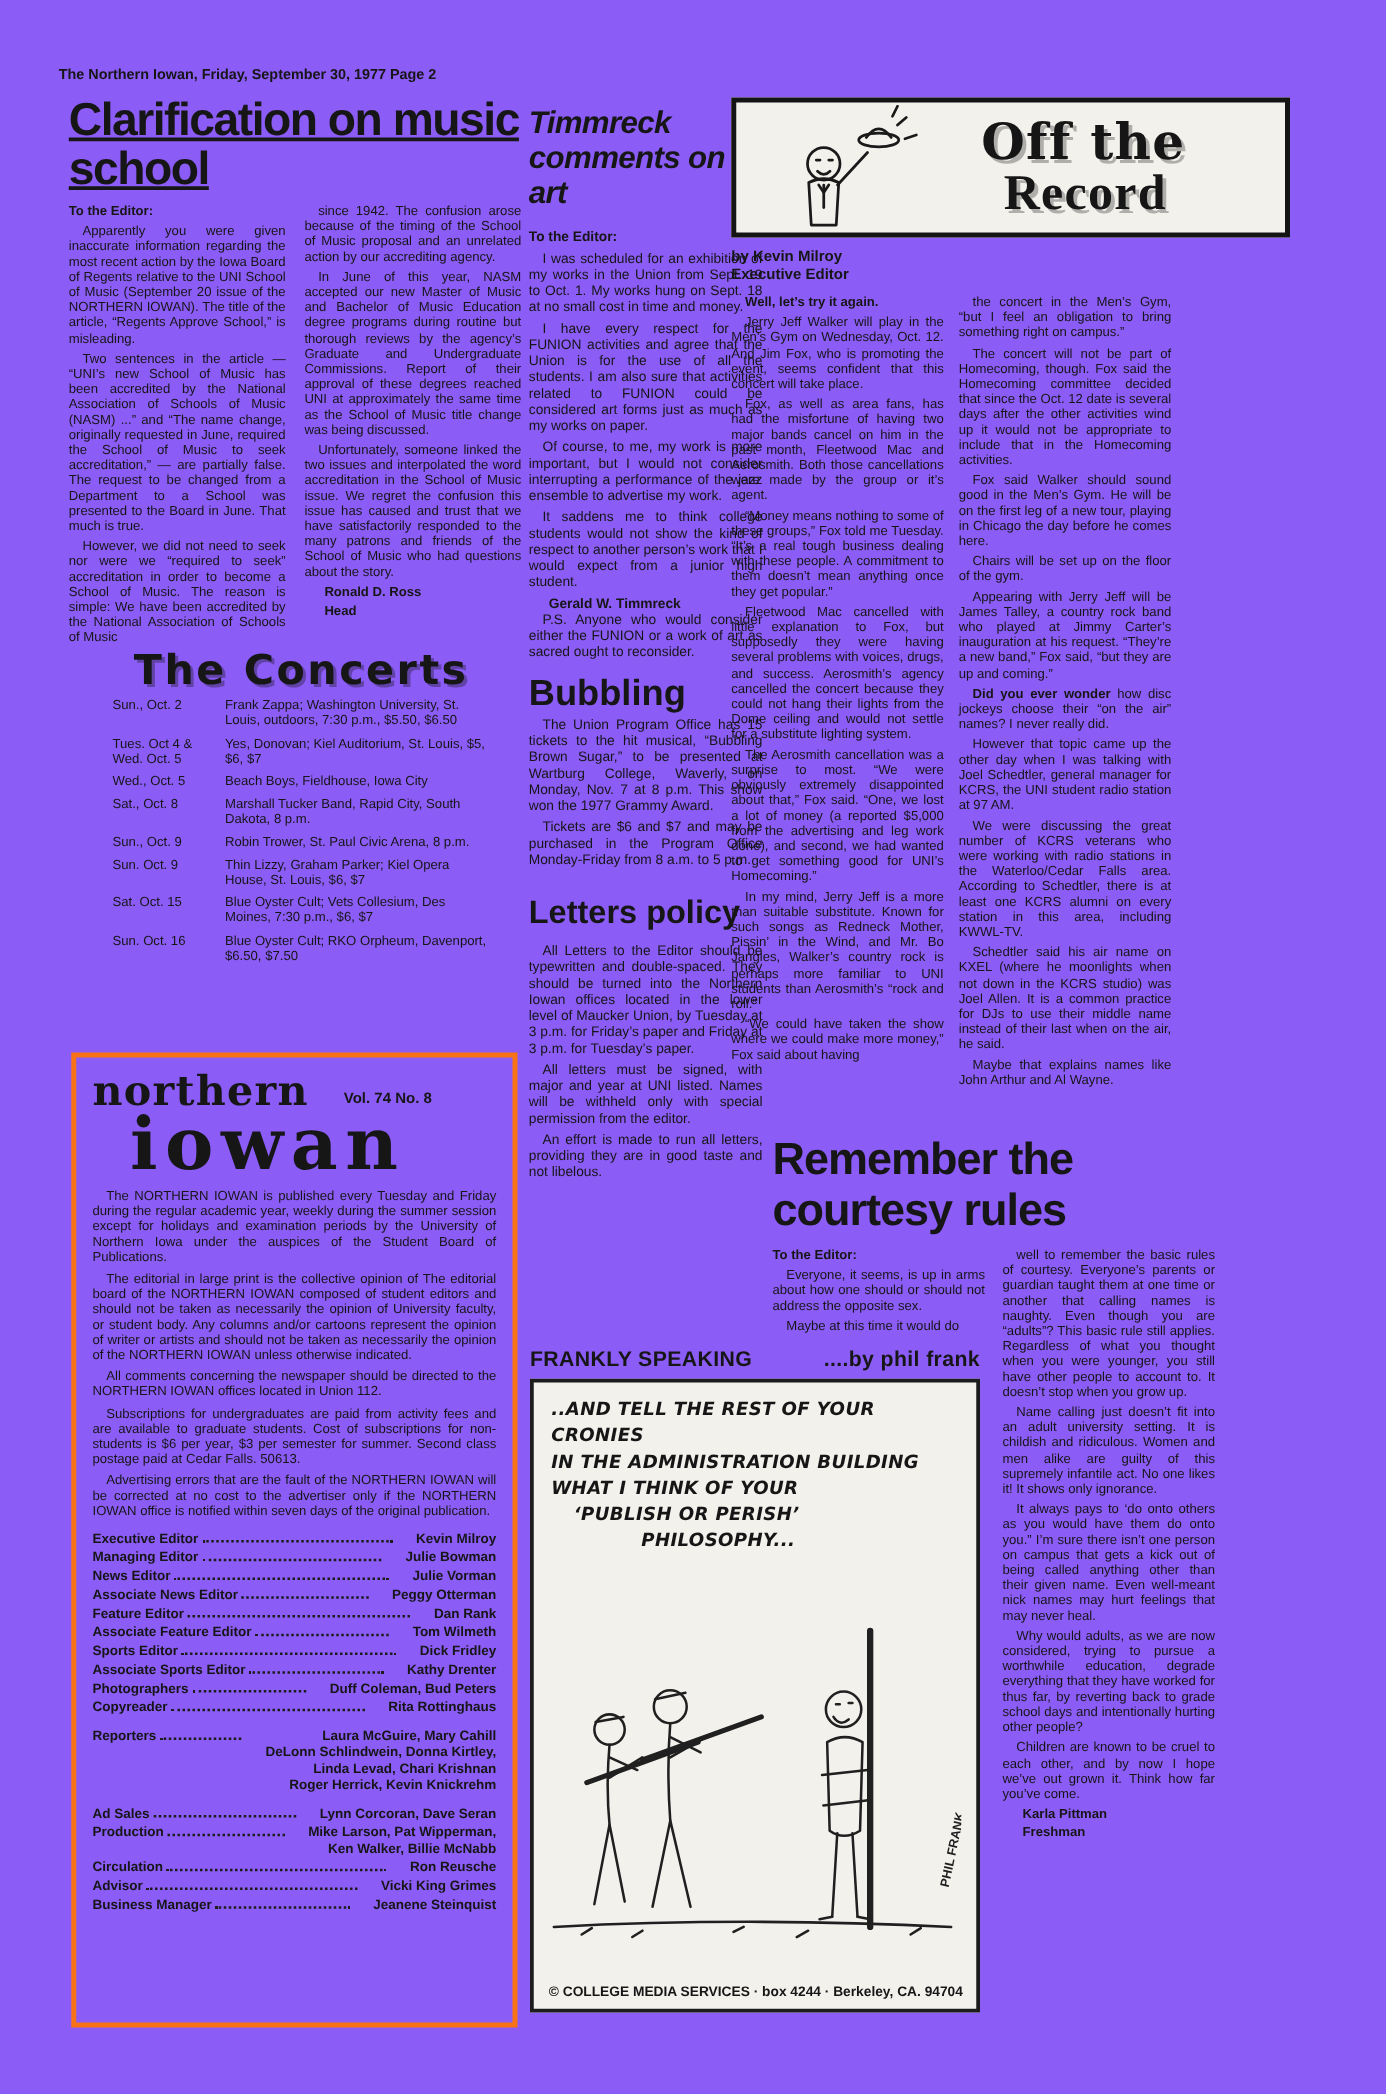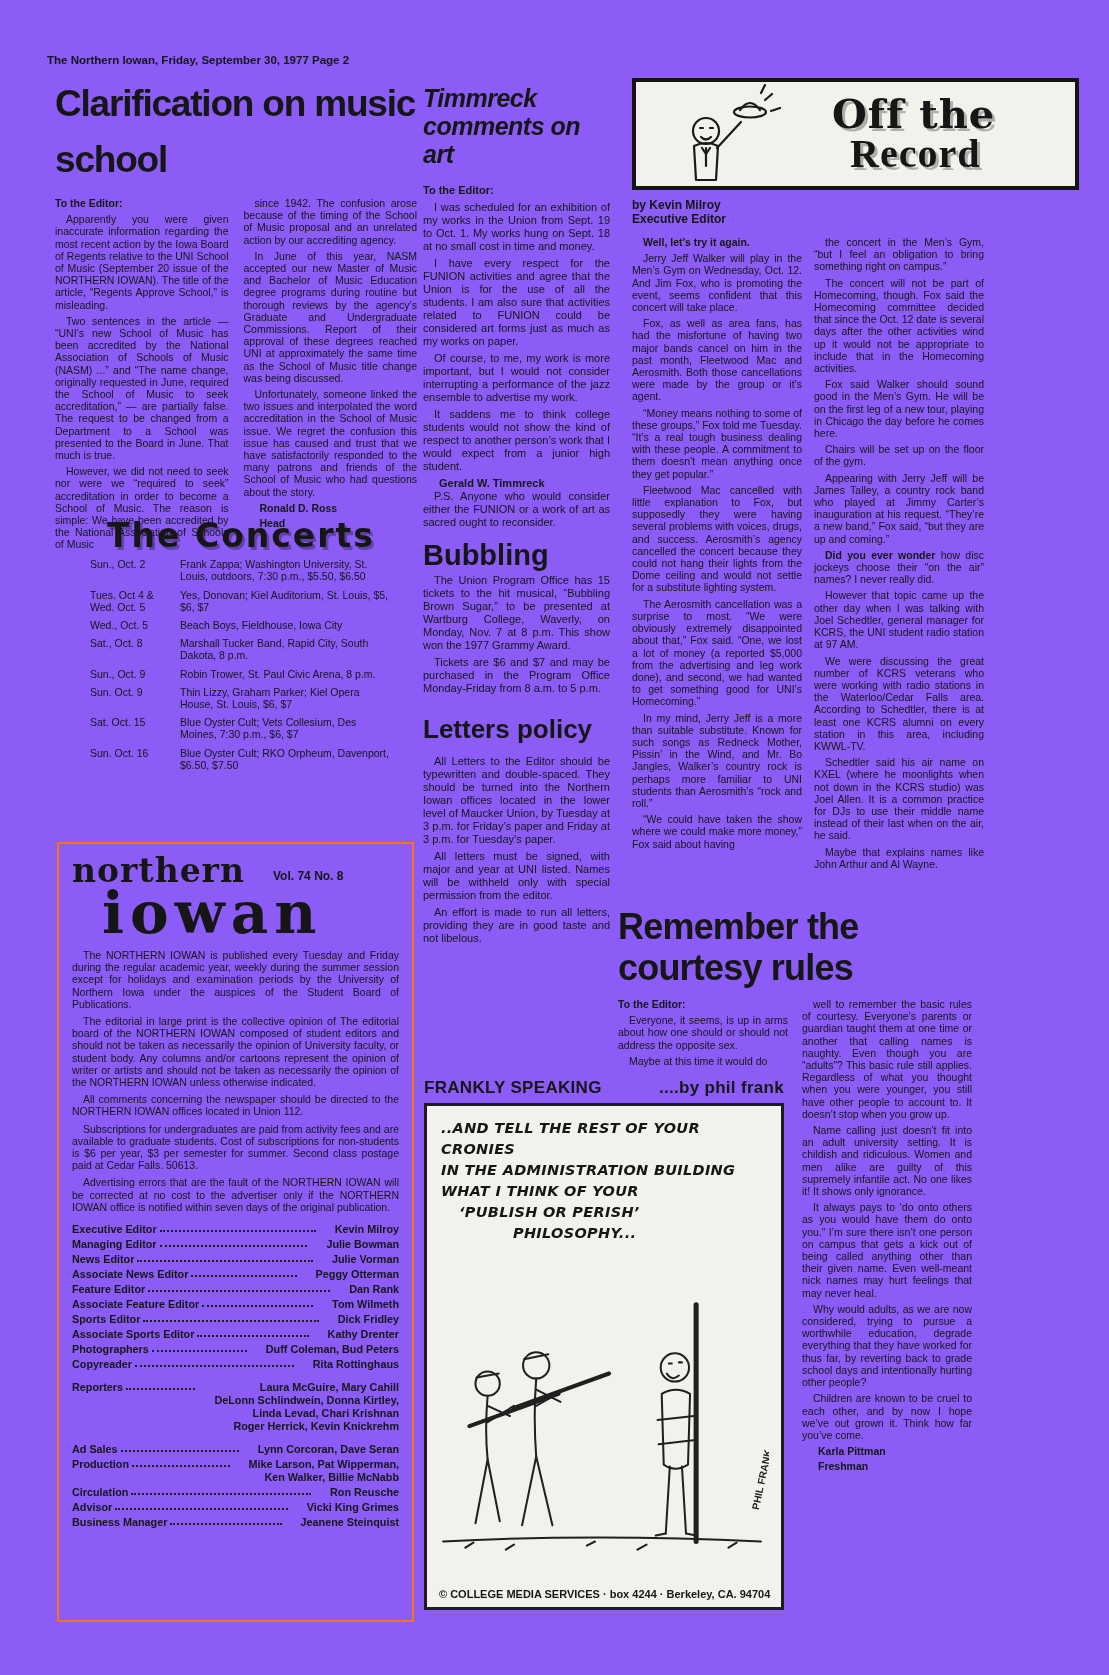--- a/index.html
+++ b/index.html
@@ -17,35 +17,35 @@
 
   .para { margin:0 0 4px; text-indent:11px; }
   .lead { font-weight:bold; }
   .salutation { font-weight:bold; margin-bottom:4px; }
   .sig { font-weight:bold; margin:3px 0 0 16px; }
 
   .page-header { position:absolute; left:47px; top:54px; font-size:11.5px; font-weight:600; }
 
   
   .clarification { position:absolute; left:55px; top:76px; width:362px; }
-  .clarification h1 { font-size:37px; line-height:56px; font-weight:bold; letter-spacing:-1.2px; margin-bottom:9px; }
+  .clarification h1 { font-size:37px; line-height:39px; font-weight:bold; letter-spacing:-1.2px; margin-bottom:9px;text-decoration:underline; }
   .clarification .cols { gap:15px; }
 
   
   .concerts { position:absolute; left:90px; top:530px; width:302px; font-size:10.5px; line-height:12.2px; }
   .concerts-title { font-family:"DejaVu Sans", sans-serif; font-weight:bold; font-size:33px;
                     text-align:center; letter-spacing:2px; margin-bottom:16px;
                     text-shadow:2.5px 2.5px 0 rgba(20,20,20,0.35); }
   .concert-row { display:flex; gap:10px; margin-bottom:6px; }
   .concert-date { width:80px; flex:none; white-space:pre-line; }
   .concert-desc { flex:1; }
 
   
   .masthead { position:absolute; left:57px; top:842px; width:357px; height:780px;
-              border:2px solid #f97316; padding:10px 13px; }
+              border:4px solid #f97316; padding:10px 13px; }
   .mast-name-row { display:flex; align-items:flex-end; gap:28px; }
   .mast-northern { font-family:"DejaVu Serif", serif; font-weight:bold; font-size:33px; line-height:33px; letter-spacing:1px; }
   .mast-vol { font-size:12px; font-weight:bold; padding-bottom:4px; }
   .mast-iowan { font-family:"DejaVu Serif", serif; font-weight:bold; font-size:58px; line-height:52px;
                 letter-spacing:6px; margin:0 0 10px 30px; }
   .mast-paras { text-align:justify; }
   .mast-paras .para { margin-bottom:5px; }
   .staff { margin-top:10px; font-size:10.8px; line-height:13px; }
   .staff-group { margin-bottom:10px; }
   .staff-row { display:flex; align-items:flex-start; margin-bottom:2px; }
@@ -67,21 +67,21 @@
                       font-weight:bold; font-size:17px; letter-spacing:0.3px; margin-bottom:5px; }
   .cartoon-box { position:relative; border:3px solid #1c1c1c; height:507px; padding:12px 14px; background:#f3f1ec; }
   .speech div { font-size:14.5px; line-height:21px; font-weight:600; font-style:italic;
                 font-family:"DejaVu Sans", sans-serif; letter-spacing:0.3px; }
   .speech div:nth-of-type(4) { padding-left:18px; }
   .speech div:nth-of-type(5) { padding-left:72px; }
   .comic-art { position:absolute; left:8px; bottom:28px; width:334px; height:330px; }
   .cartoon-credit { position:absolute; left:12px; bottom:7px; font-size:11px; font-weight:bold; }
 
   
-  .offrecord { position:absolute; left:632px; top:78px; width:447px; }
+  .offrecord { position:absolute; left:585px; top:78px; width:447px; }
   .or-box { border:4px solid #141414; height:112px; display:flex; align-items:center; padding:2px 8px; background:#f3f1ec; }
   .or-man { width:150px; height:100px; flex:none; }
   .or-title { font-family:"DejaVu Serif", serif; font-weight:bold; font-size:40px; line-height:40px;
               letter-spacing:1px; margin-left:38px; text-shadow:3px 3px 0 rgba(20,20,20,0.3); }
   .or-title .line2 { margin-left:18px;font-family:Liberation Serif, serif; }
   .or-byline { width:352px; font-weight:bold; font-size:12px; line-height:14px; margin:8px 0 10px; }
   .offrecord .cols { gap:12px; width:352px; }
 
   
   .courtesy { position:absolute; left:618px; top:906px; width:354px; }

